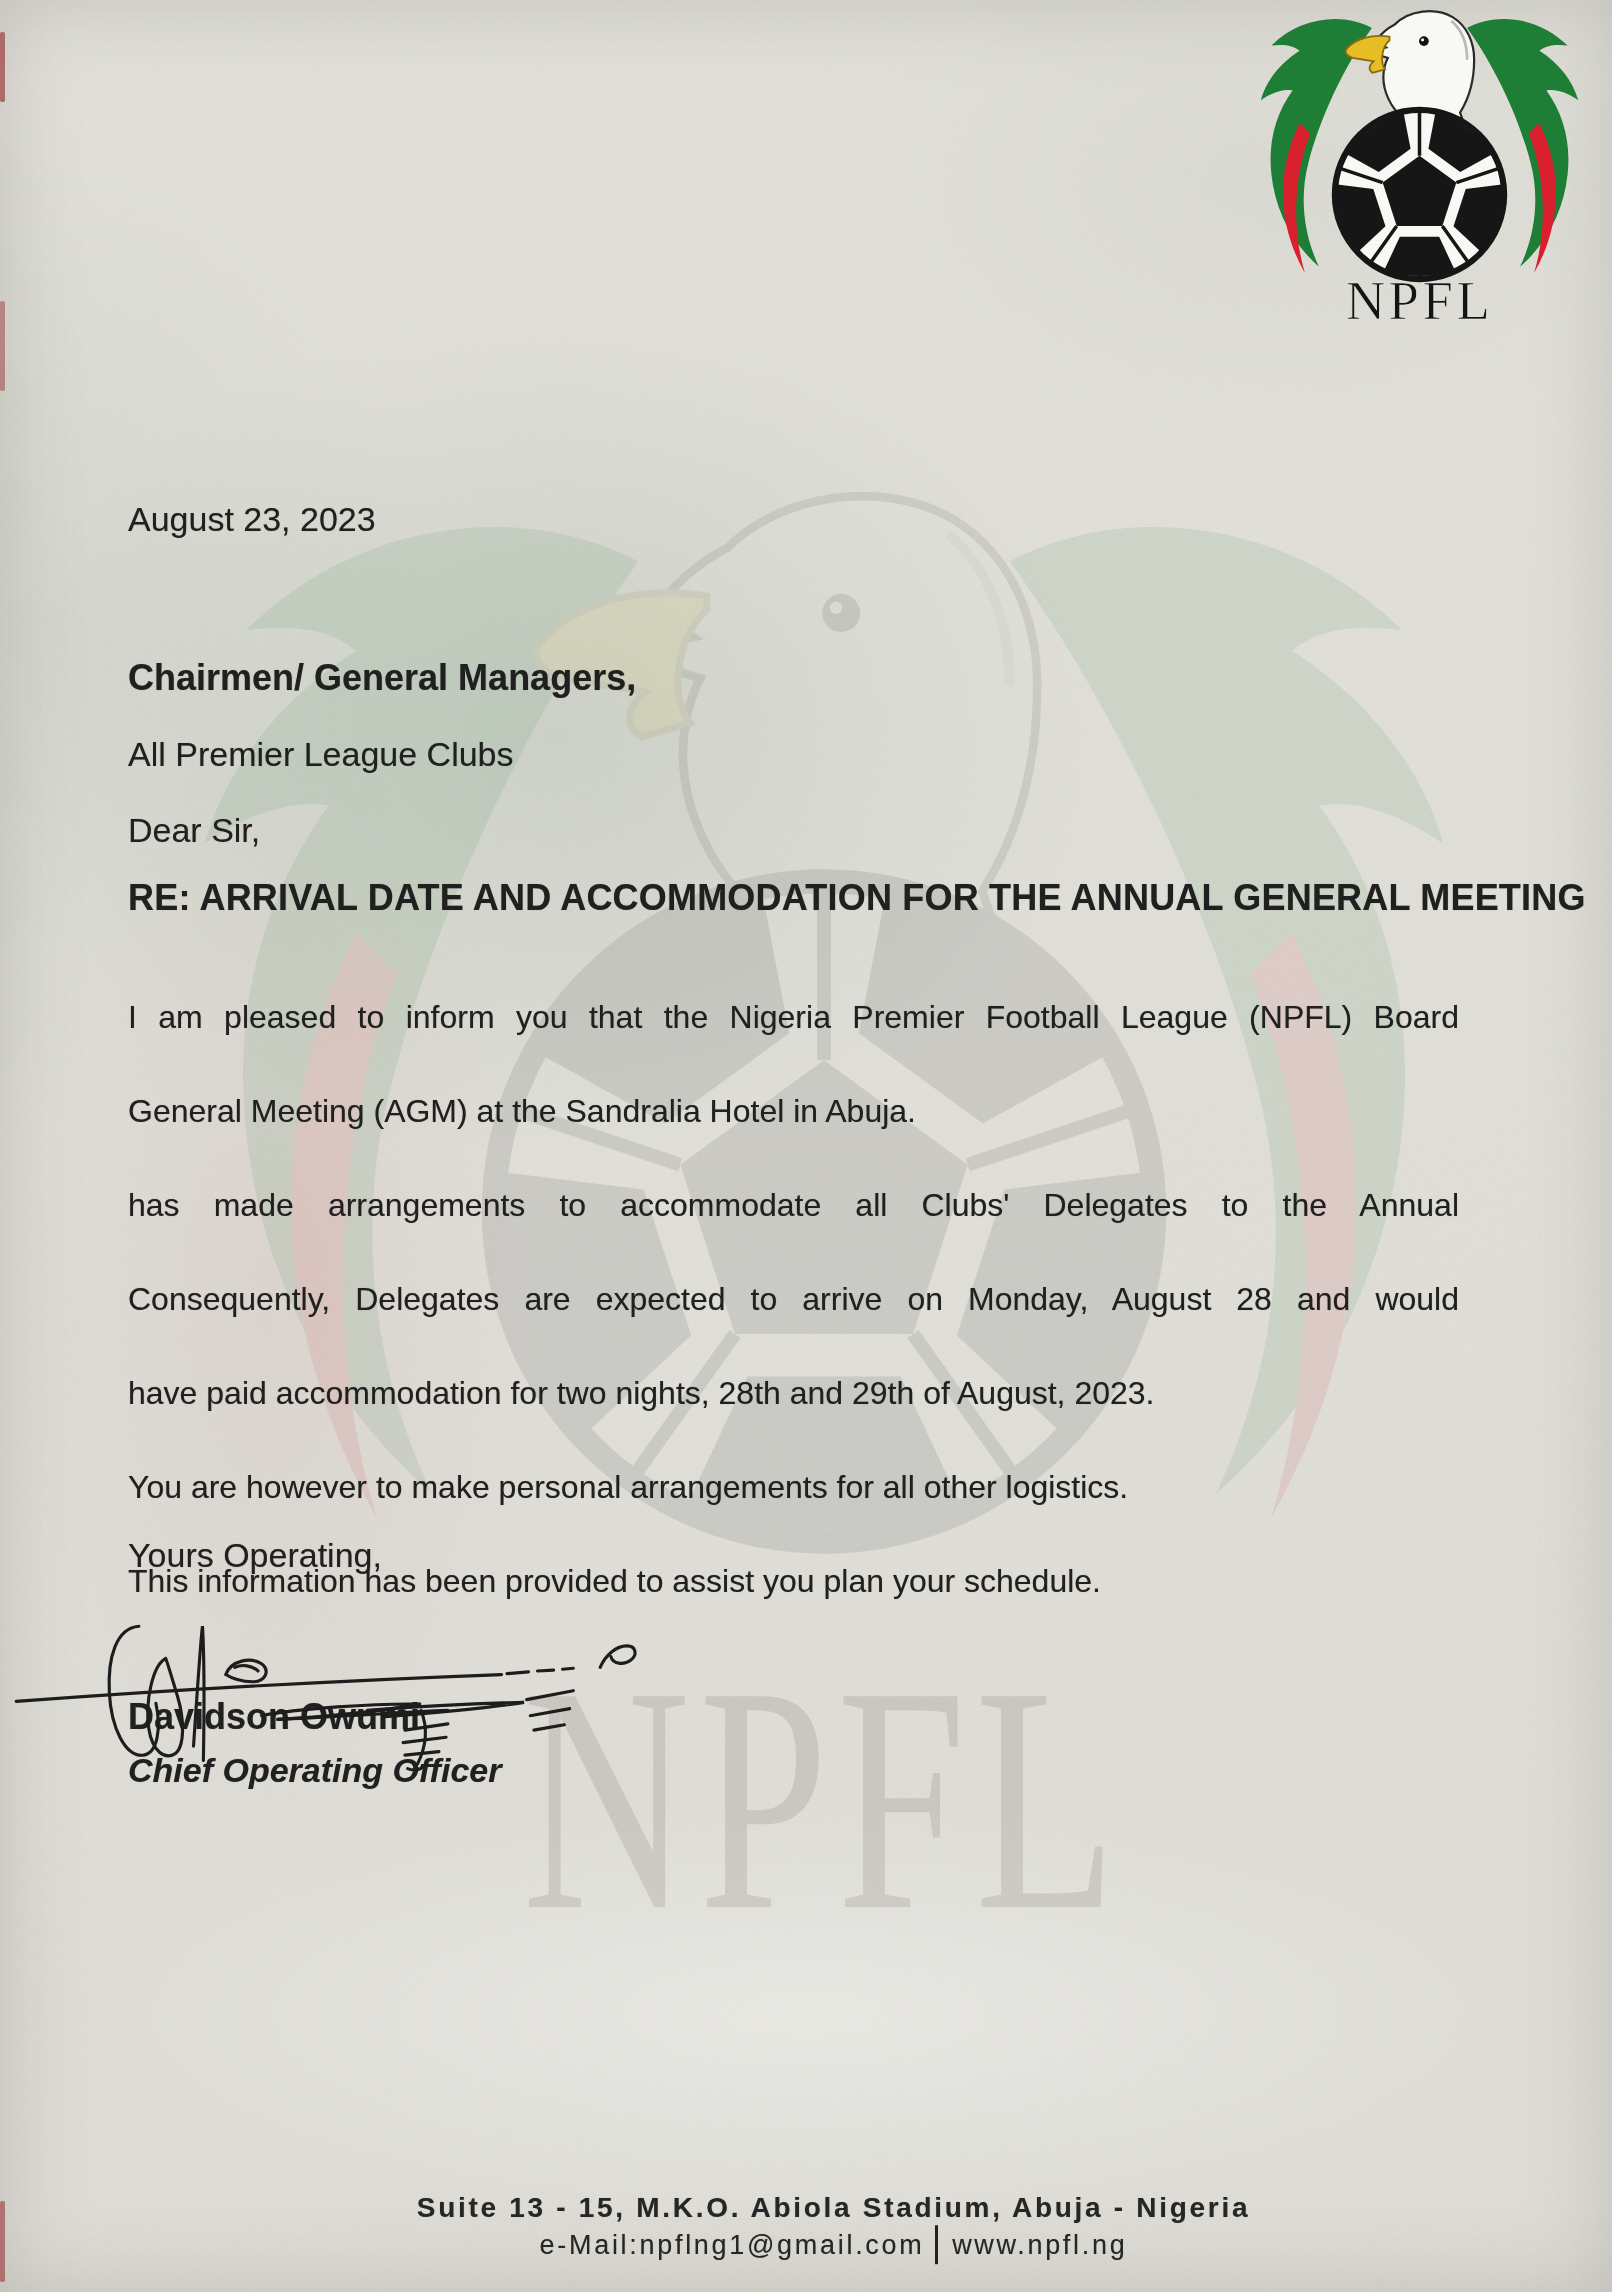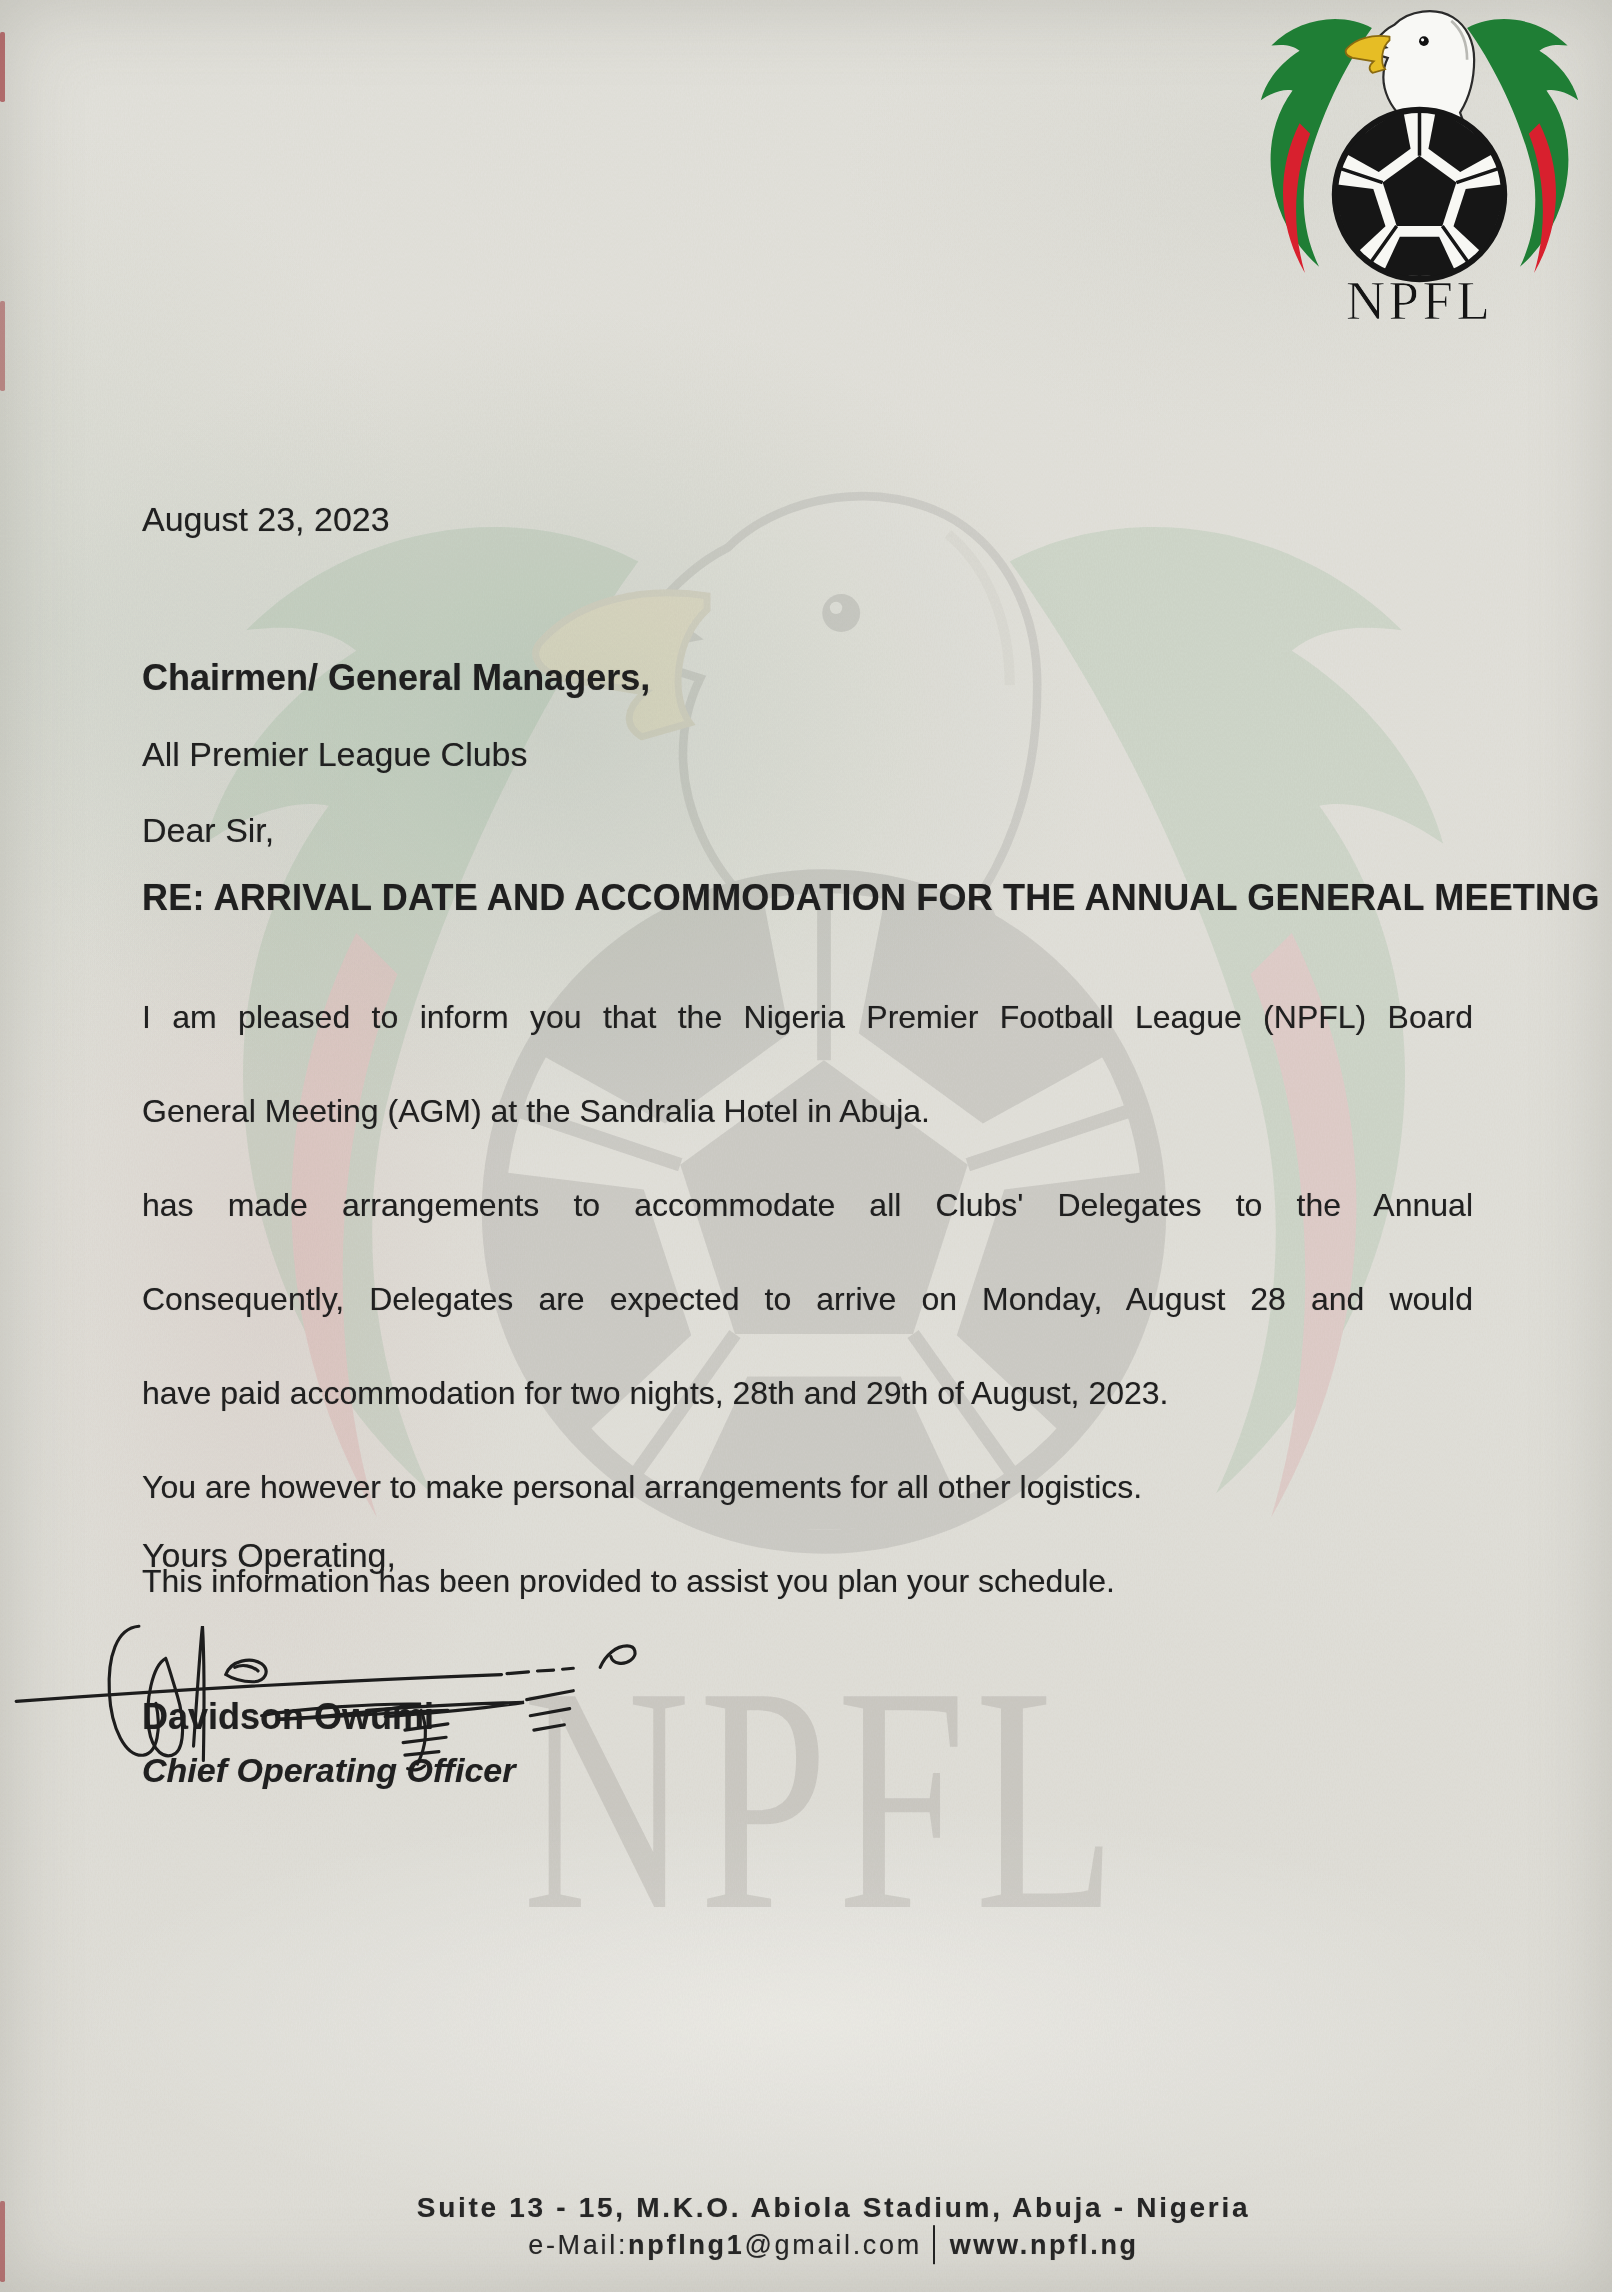--- a/index.html
+++ b/index.html
@@ -26,21 +26,21 @@
   .wm-crest{position:absolute; left:7.2px; top:472px; width:1634px; height:1307px; opacity:.09;}
   .wm-text{
     position:absolute; left:7.2px; top:1638px; width:1634px; text-align:center;
     font-family:"Liberation Serif", serif; font-size:322px; line-height:1;
     letter-spacing:12.5px; color:rgba(104,102,94,.17);
     transform:scaleX(.72); transform-origin:center;
   }
   
   .logo{position:absolute; left:1243px; top:5.4px; width:353px; height:335px;}
   
-  .content{position:absolute; left:142px; width:1331px; top:0; height:100%;}
+  .content{position:absolute; left:128px; width:1331px; top:0; height:100%;}
   .block{position:absolute; left:0; width:100%; line-height:43px; font-size:34px;
          text-shadow:0 0 0.9px rgba(25,25,25,.35); white-space:nowrap;}
   .b-date{top:498px;}
   .b-recip1{top:656px; font-size:36px; font-weight:bold;}
   .b-recip2{top:733px;}
   .b-salut{top:809px;}
   .b-subject{top:876px; font-size:36px; font-weight:bold; letter-spacing:0.2px;}
   .b-closing{top:1534px;}
   .b-name{top:1695px; font-size:36px; font-weight:bold;}
   .b-title{top:1749px; font-size:34px; font-weight:bold; font-style:italic;}
@@ -50,21 +50,21 @@
   .line-just{text-align:justify; text-align-last:justify;}
   .line-last{text-align:left;}
   
   .signature{position:absolute; left:0px; top:1585px; width:645px; height:206px;}
   
   .footer{position:absolute; left:27px; top:2191px; width:1613px; text-align:center; color:#262626;}
   .f-address{font-size:28px; font-weight:bold; letter-spacing:2.7px; line-height:34px;
              text-shadow:0 0 0.9px rgba(30,30,30,.3);}
   .f-contacts{font-size:27px; letter-spacing:2.7px; line-height:34px; margin-top:1.8px;
               text-shadow:0 0 0.9px rgba(30,30,30,.3);}
-  .f-bold{font-weight:bold;}
+  .f-bold{font-weight:normal;}
   .f-pipe{display:inline-block; width:2.7px; height:39px; background:#222;
           vertical-align:middle; margin:0 14.3px 0 10.7px; transform:translateY(-1.8px);}
 </style>
 </head>
 <body>
 
 <div class="page">
 
   <div class="washes"></div>
 

